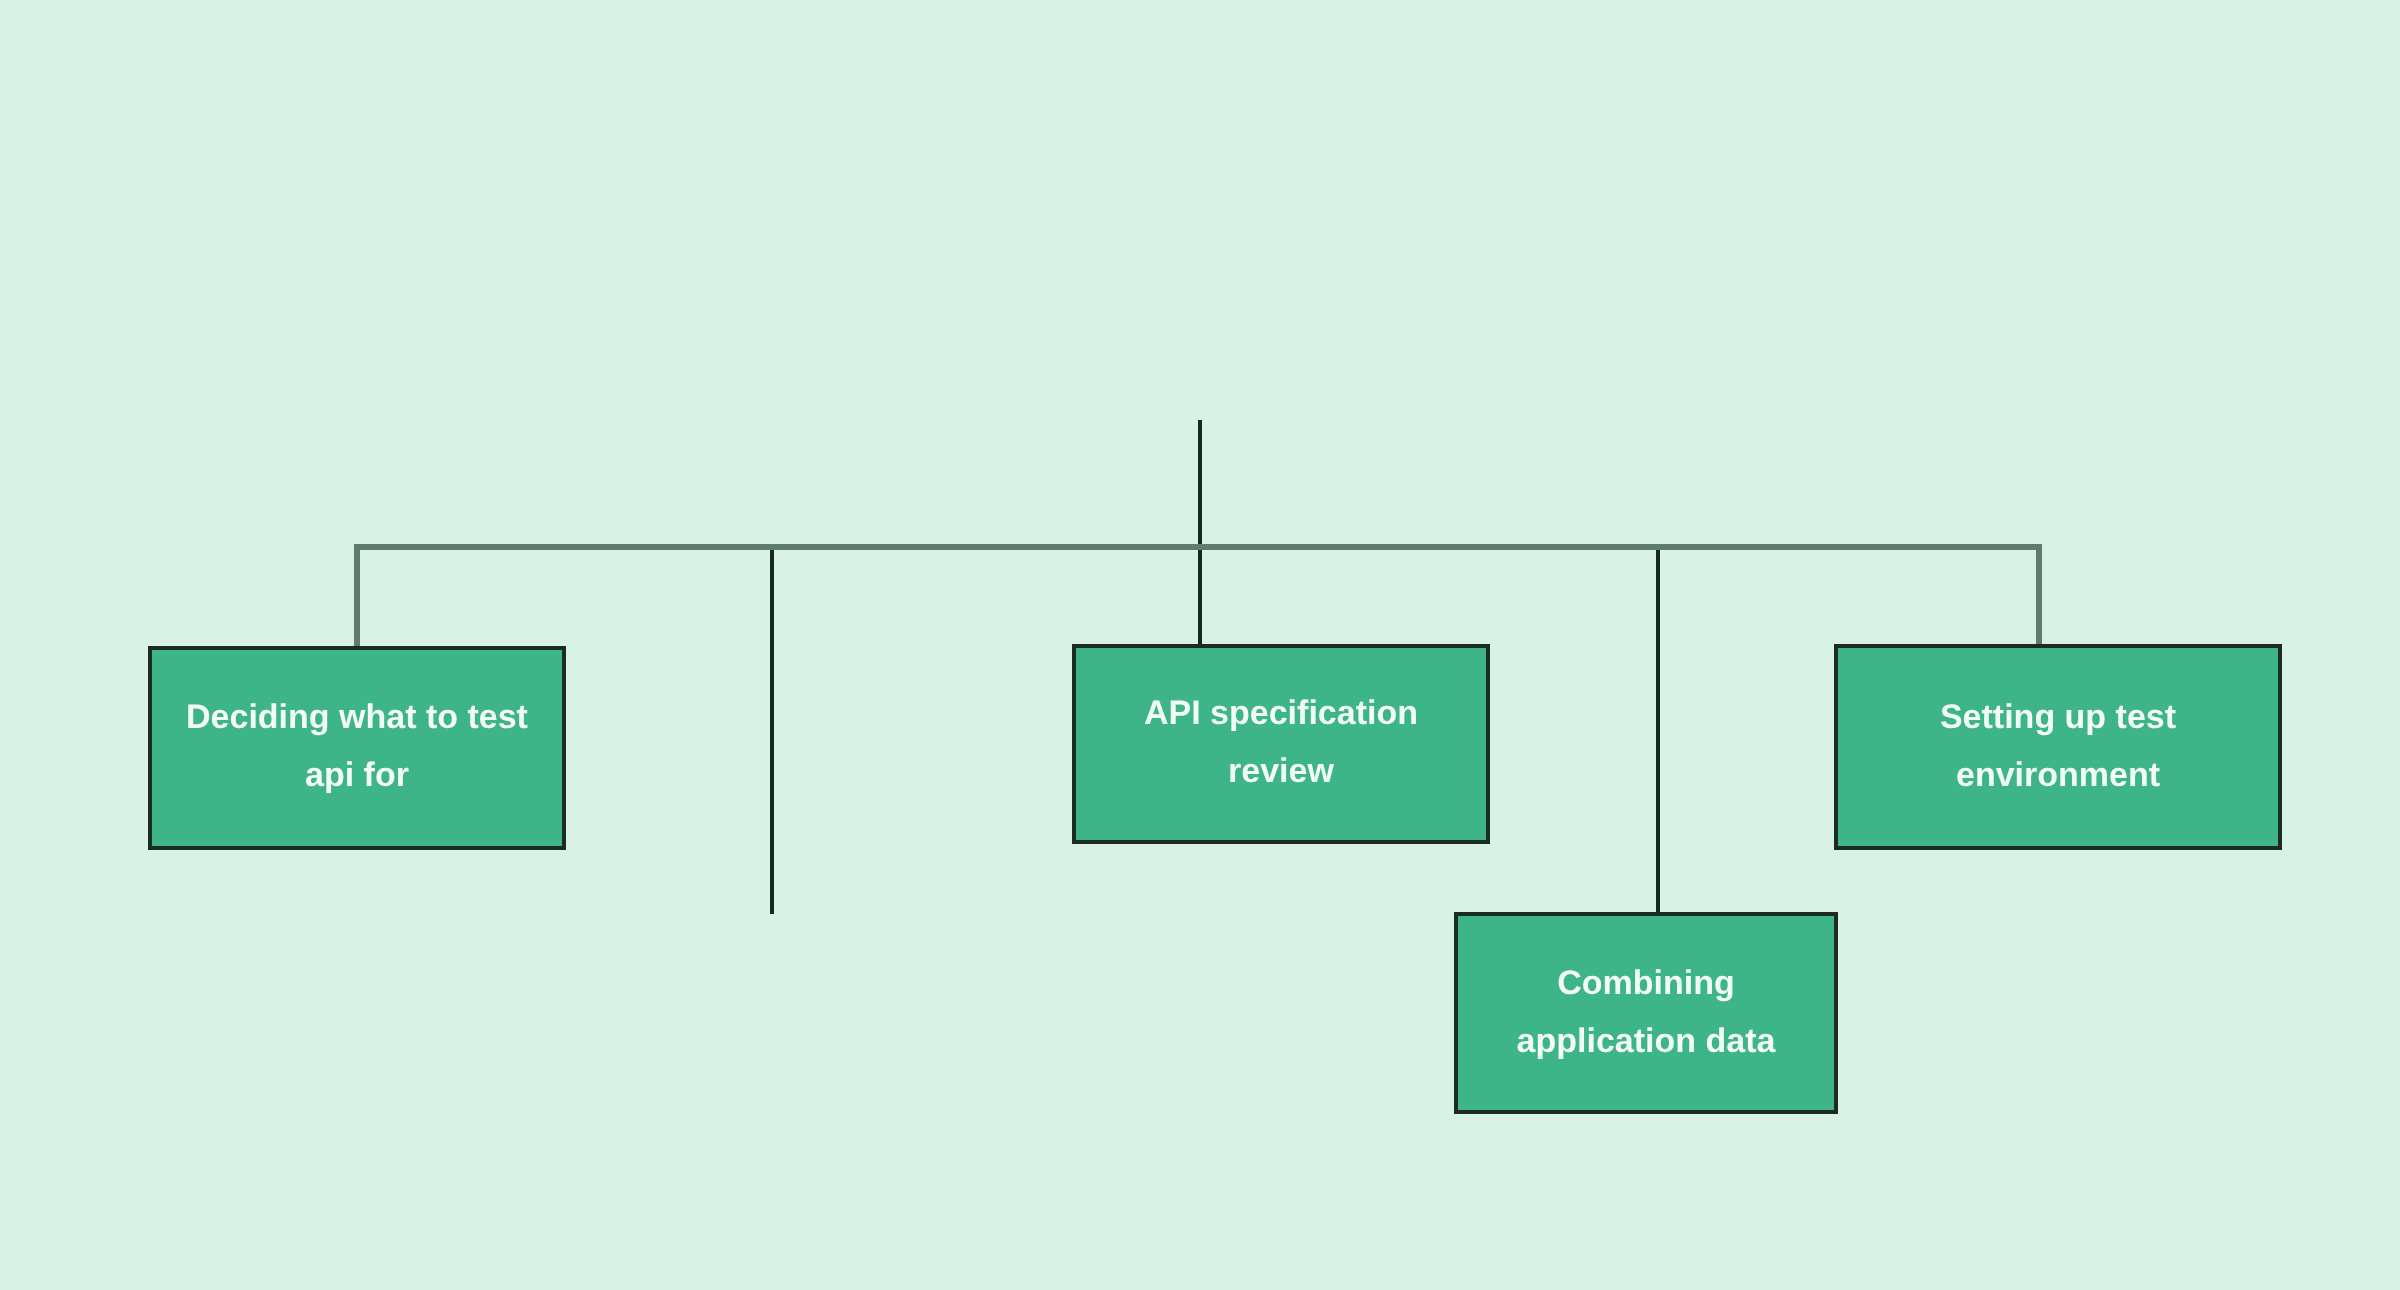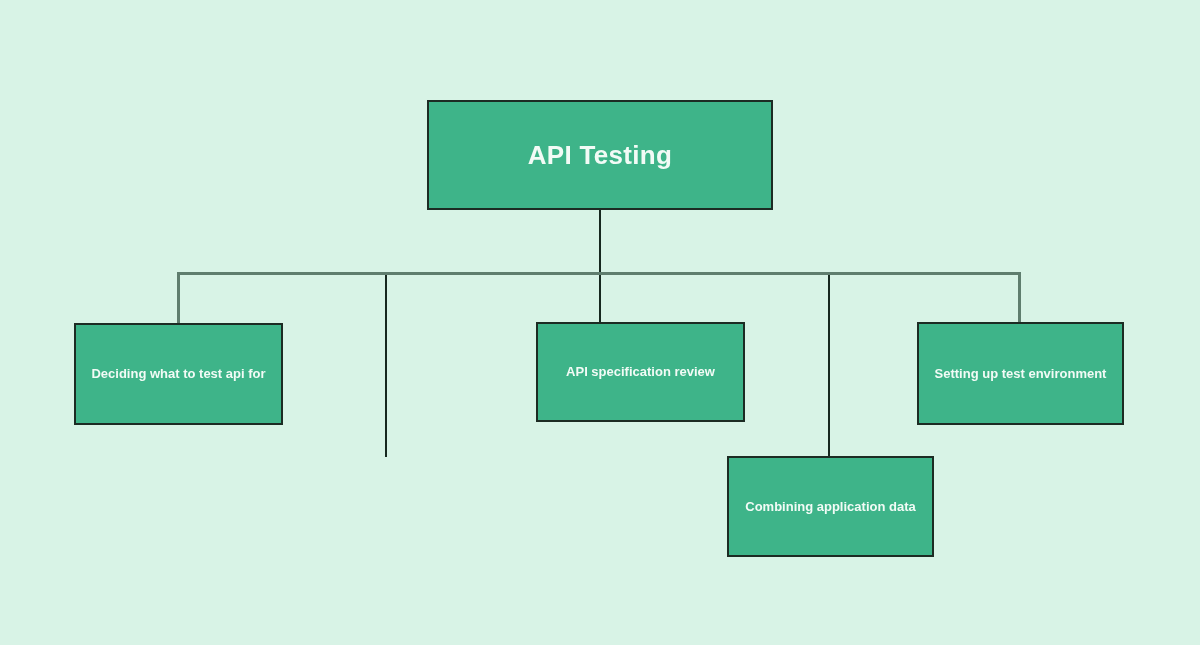--- a/index.html
+++ b/index.html
@@ -26,29 +26,29 @@
     text-align: center;
     color: #f2fbf6;
     font-weight: bold;
   }
   .node-root {
     left: 427px; top: 100px; width: 346px; height: 110px;
     font-size: 26px;
     letter-spacing: 0.3px;
   }
   .node-child {
-    font-size: 13px;
+    font-size: 17px;
     line-height: 1.68;
     padding: 6px 12px;
   }
   .node-c1 { left: 74px;  top: 323px; width: 209px; height: 102px; }
   .node-c2 { left: 283px; top: 457px; width: 207px; height: 98px;  }
   .node-c3 { left: 496px; top: 322px; width: 209px; height: 100px; margin-left: 40px; }
-  .node-c4 { left: 727px; top: 456px; width: 207px; height: 101px; }
-  .node-c5 { left: 917px; top: 322px; width: 207px; height: 103px; }
+  .node-c4 { left: 727px; top: 456px; width: 192px; height: 101px; }
+  .node-c5 { left: 917px; top: 322px; width: 224px; height: 103px; }
   .line {
     position: absolute;
   }
   .line-primary   { background: #5f7d6e; }
   .line-secondary { background: #16281f; }
   .stem-root { left: 599px; top: 210px; width: 2px; height: 63px; }
   .bus       { left: 177px; top: 272px; width: 844px; height: 3px; }
   .drop-1 { left: 177px; top: 272px; width: 3px; height: 51px; }
   .drop-2 { left: 385px; top: 275px; width: 2px; height: 182px; }
   .drop-3 { left: 599px; top: 275px; width: 2px; height: 47px; }
@@ -61,23 +61,20 @@
 <div class="canvas">
 
   <div class="line line-secondary stem-root"></div>
   <div class="line line-primary bus"></div>
   <div class="line line-primary drop-1"></div>
   <div class="line line-secondary drop-2"></div>
   <div class="line line-secondary drop-3"></div>
   <div class="line line-secondary drop-4"></div>
   <div class="line line-primary drop-5"></div>
 
-  <div class="node node-root">
-    <span>API Testing</span>
-  </div>
 
   <div class="node node-child node-c1">
     <span>Deciding what to test api for</span>
   </div>
 
 
   <div class="node node-child node-c3">
     <span>API specification review</span>
   </div>
 

